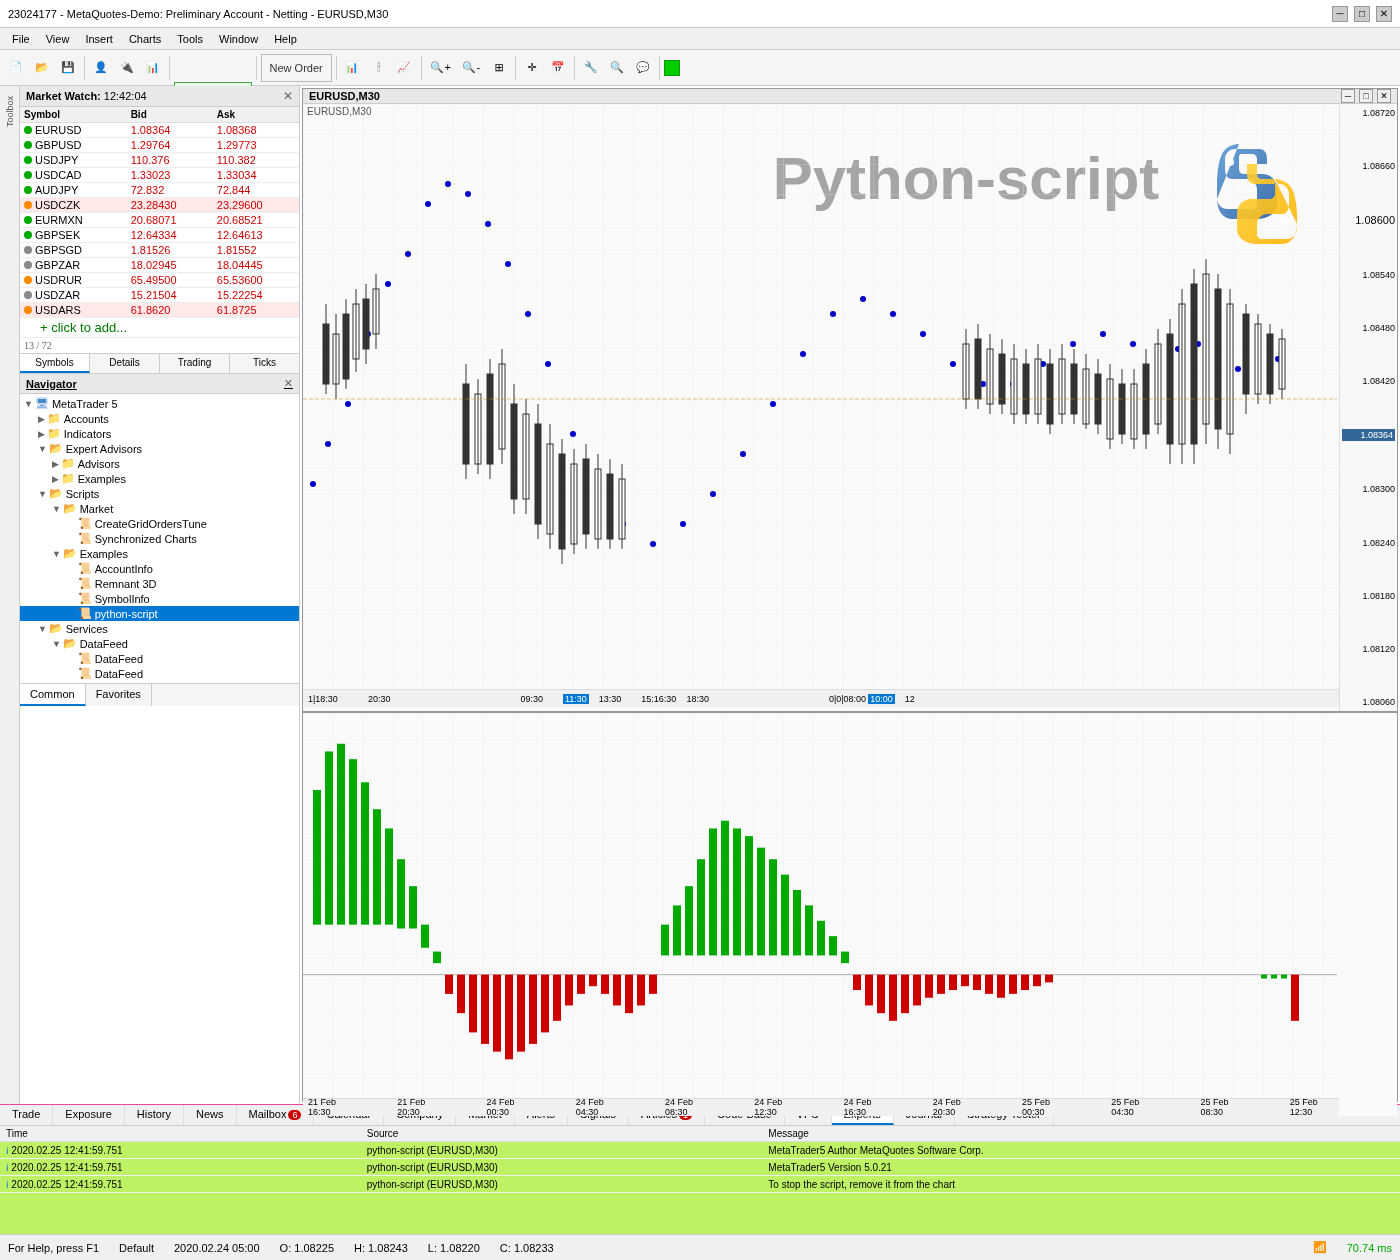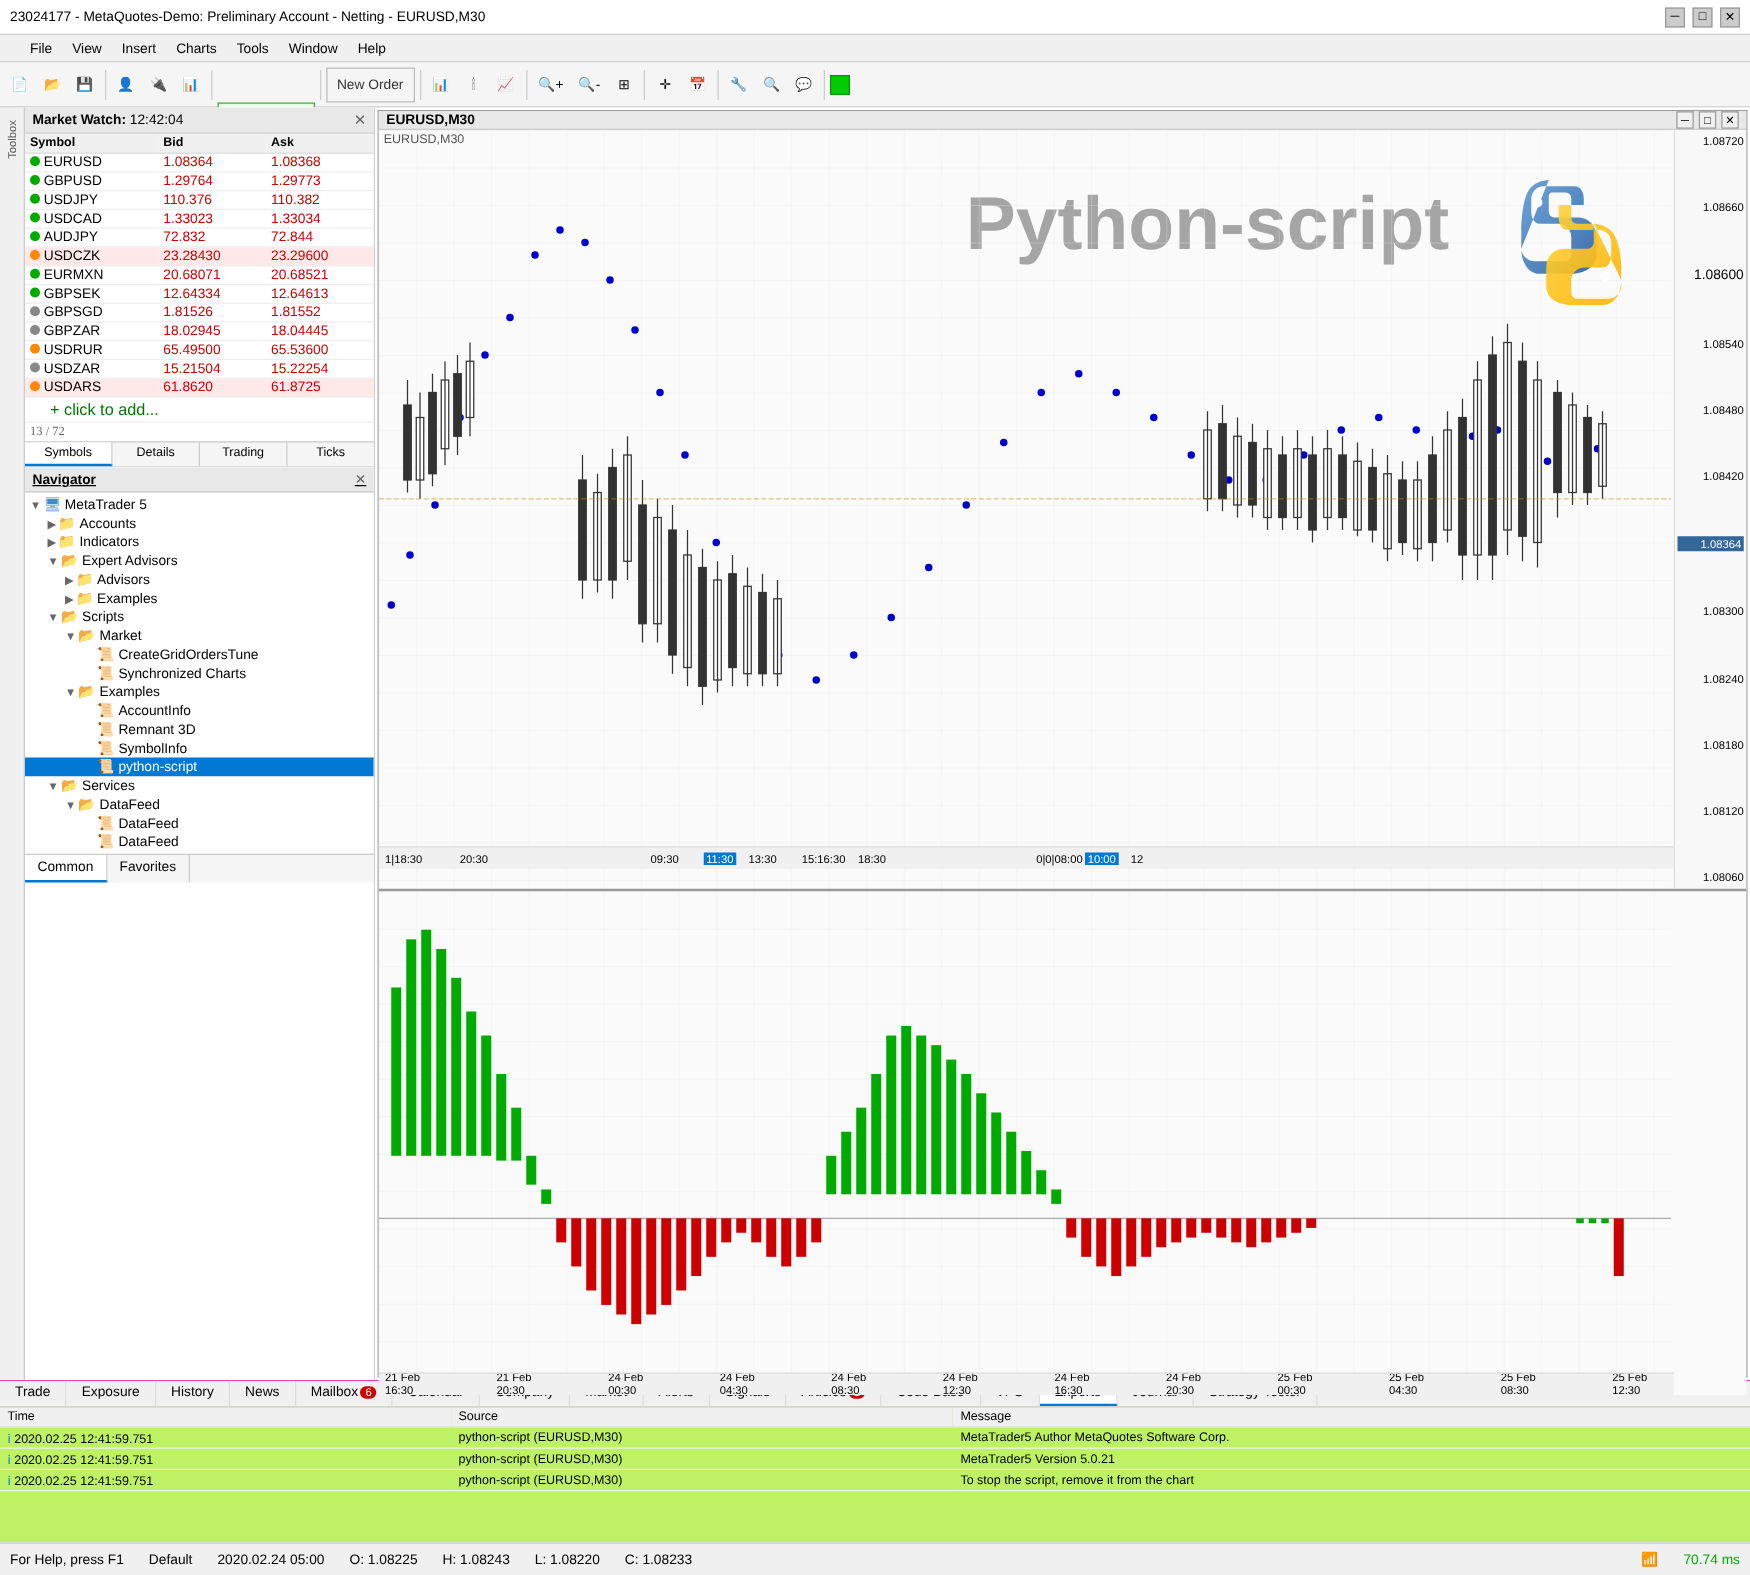--- a/index.html
+++ b/index.html
@@ -4,21 +4,21 @@
   <style>
     * { box-sizing: border-box; margin: 0; padding: 0; }
     body { font-family: 'Segoe UI', Tahoma, Arial, sans-serif; font-size: 11px; background: #f0f0f0; overflow: hidden; width: 1400px; height: 1260px; }
 
     
     .title-bar { background: #fff; height: 28px; display: flex; align-items: center; justify-content: space-between; padding: 0 8px; border-bottom: 1px solid #ccc; }
     .title-bar-controls { display: flex; gap: 6px; }
     .title-bar-btn { width: 16px; height: 16px; background: #ccc; border: 1px solid #999; cursor: pointer; font-size: 10px; display: flex; align-items: center; justify-content: center; }
 
     
-    .menu-bar { background: #f0f0f0; height: 22px; display: flex; align-items: center; padding: 0 16px; border-bottom: 1px solid #ccc; }
+    .menu-bar { background: #f0f0f0; height: 22px; display: flex; align-items: center; padding: 0 4px; border-bottom: 1px solid #ccc; }
     .menu-item { padding: 2px 8px; font-size: 11px; cursor: pointer; }
 
     
     .toolbar { background: #f5f5f5; height: 36px; display: flex; align-items: center; padding: 0 4px; border-bottom: 1px solid #ccc; gap: 2px; }
     .toolbar-btn { height: 28px; min-width: 24px; border: 1px solid transparent; border-radius: 2px; background: transparent; cursor: pointer; display: flex; align-items: center; justify-content: center; font-size: 11px; padding: 0 4px; }
     .toolbar-sep { width: 1px; height: 24px; background: #ccc; margin: 0 2px; }
     .autotrading-btn { background: #e8ffe8; border: 1px solid #4a4; color: #333; padding: 0 8px; font-size: 11px; height: 20px; cursor: pointer; margin-top: 48px; }
     .new-order-btn { background: #f5f5f5; border: 1px solid #bbb; color: #333; padding: 0 8px; font-size: 11px; height: 28px; cursor: pointer; }
 
     
@@ -599,21 +599,21 @@
           <span style="font-size:9px;text-align:right;display:block;">1.08480</span>
           <span style="font-size:9px;text-align:right;display:block;">1.08420</span>
           <span style="font-size: 9px; text-align: right; display: block; background: rgb(51, 102, 153); color: rgb(255, 255, 255); padding: 1px 2px;">1.08364</span>
           <span style="font-size:9px;text-align:right;display:block;">1.08300</span>
           <span style="font-size:9px;text-align:right;display:block;">1.08240</span>
           <span style="font-size:9px;text-align:right;display:block;">1.08180</span>
           <span style="font-size:9px;text-align:right;display:block;">1.08120</span>
           <span style="font-size:9px;text-align:right;display:block;">1.08060</span>
         </div>
 
-        <div style="position:absolute;bottom:16px;left:0;right:58px;height:18px;background:#f0f0f0;border-top:1px solid #ddd;display:flex;align-items:center;font-size:9px;overflow:hidden;">
+        <div style="position:absolute;bottom:4px;left:0;right:58px;height:18px;background:#f0f0f0;border-top:1px solid #ddd;display:flex;align-items:center;font-size:9px;overflow:hidden;">
           <span style="margin-left:5px">1|18:30</span>
           <span style="margin-left:30px">20:30</span>
           <span style="margin-left:130px">09:30</span>
           <span style="margin-left:20px;background:#0078d4;color:#fff;padding:0 2px;">11:30</span>
           <span style="margin-left:10px">13:30</span>
           <span style="margin-left:20px">15:16:30</span>
           <span style="margin-left:10px">18:30</span>
           <span style="margin-left:120px">0|0|08:00</span>
           <span style="margin-left:2px;background:#0078d4;color:#fff;padding:0 2px;">10:00</span>
           <span style="margin-left:10px">12</span>

